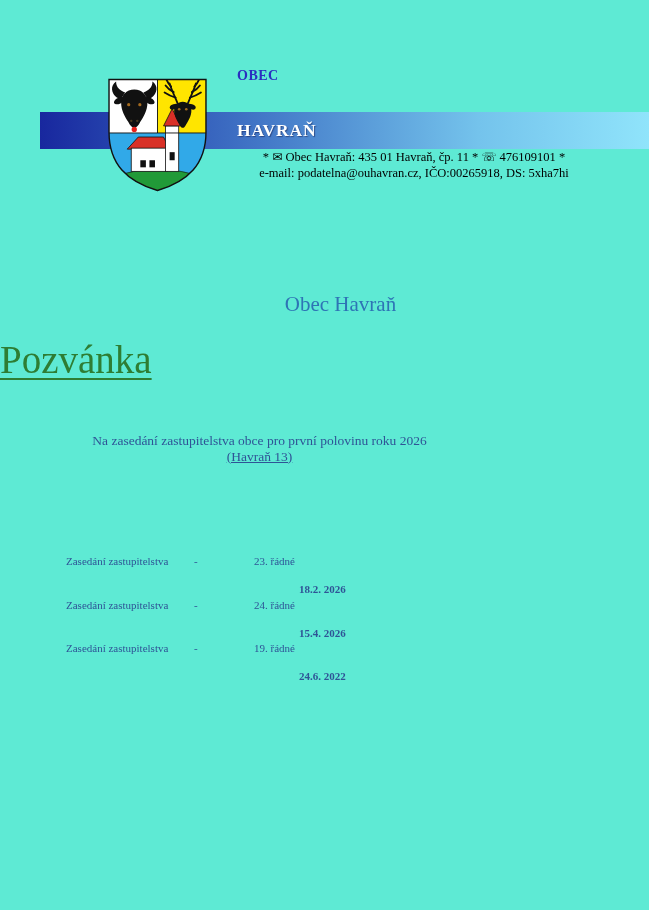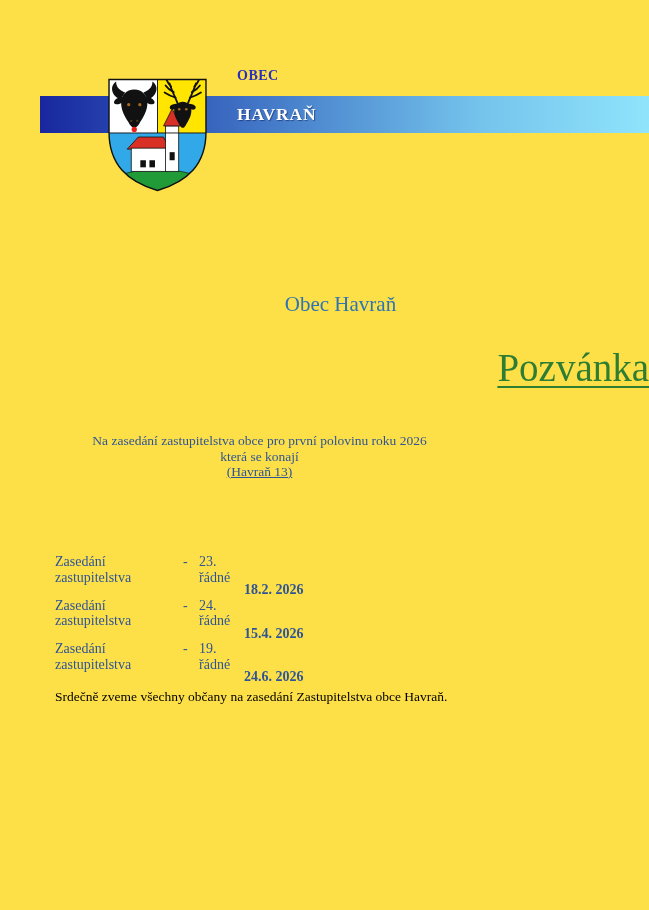--- a/index.html
+++ b/index.html
@@ -1,31 +1,31 @@
 <!DOCTYPE html>
 <html lang="cs"><head>
 <meta charset="utf-8">
 <style>
   html,body{margin:0;padding:0;background:#fff;}
   .page{
     position:relative;
     width:649px;height:910px;
-    background:#fde047;
+    background:#5eead4;
     overflow:hidden;
     font-family:"Liberation Serif","DejaVu Serif",serif;
     color:#000;
   }
   
   .obec-label{
     position:absolute;left:237px;top:68px;
     font-size:14px;font-weight:bold;color:#2b2fc0;
     letter-spacing:.5px;
   }
   .banner{
-    position:absolute;left:40px;top:96px;width:609px;height:37px;
+    position:absolute;left:40px;top:112px;width:609px;height:37px;
     background:linear-gradient(90deg,#18279e 0%,#2b4fb4 18%,#4e8ad0 45%,#74c3ec 72%,#90e4fb 100%);
   }
   .banner-title{
     position:absolute;left:197px;top:0;height:37px;line-height:37px;
     font-size:17.5px;font-weight:bold;color:#ffffff;
     letter-spacing:.8px;
     text-shadow:1px 1px 1px rgba(20,30,80,.55);
   }
   .coat{
     position:absolute;left:107px;top:77px;width:101px;height:116px;
@@ -35,42 +35,42 @@
     font-size:12.5px;line-height:16px;color:#000;
     text-align:center;
   }
   .contact .icon{font-family:"DejaVu Sans",sans-serif;font-size:12px;}
   
   .doc-title{
     position:absolute;left:0;top:292px;width:649px;
     text-align:center;font-size:21px;color:#2e74b5;padding-left:16px;
   }
   .doc-heading{
-    position:absolute;left:0;top:345px;width:649px;
-    text-align:right;font-size:39px;color:#2e7d33;
+    position:absolute;left:0;top:337px;width:649px;
+    text-align:left;font-size:39px;color:#2e7d33;
   }
   .doc-heading span{
     text-decoration:underline;
     text-decoration-thickness:2px;
     text-underline-offset:5px;
   }
   .intro{
     position:absolute;left:0;top:433px;width:519px;
     text-align:center;font-size:13.5px;line-height:15.5px;
     color:#2f5496;
   }
   .intro .underlined{text-decoration:underline;}
   .sessions{
-    position:absolute;left:55px;top:554px;
-    font-size:14px;line-height:15.5px;color:#2f5496;
+    position:absolute;left:66px;top:554px;
+    font-size:11px;line-height:15.5px;color:#2f5496;
   }
   .session-row{display:flex;}
   .s-label{width:128px;}
   .s-dash{width:16px;}
-  .s-ordinal{width:45px;}
+  .s-ordinal{width:45px;margin-left:44px;}
   .s-date{font-weight:bold;margin-top:28px;}
   .closing{
     position:absolute;left:55px;top:689px;
     font-size:13.5px;color:#000;
   }
 </style>
 </head>
 <body>
 
 <div class="page">
@@ -139,49 +139,59 @@
           </g>
         </g>
 
         <line x1="50" y1="2" x2="50" y2="55" stroke="#111" stroke-width="0.9"></line>
         <line x1="2" y1="55" x2="98" y2="55" stroke="#111" stroke-width="0.9"></line>
       </g>
       <path d="M2,2 H98 V54 C98,86 80,103 50,112 C20,103 2,86 2,54 Z" fill="none" stroke="#111" stroke-width="1.4"></path>
     </svg>
   </div>
 
+  <div class="contact">
+    <div>
+      <span>*</span>
+      <span class="icon">✉</span>
+      <span>Obec Havraň: 435 01 Havraň, čp. 11</span>
+      <span>*</span>
+      <span class="icon">☏</span>
+      <span>476109101</span>
+      <span>*</span>
+    </div>
+    <div>e-mail: podatelna@ouhavran.cz, IČO:00265918, DS: 5xha7hi</div>
+  </div>
 
   <div class="doc-title">Obec Havraň</div>
 
   <div class="doc-heading">
     <span>Pozvánka</span>
   </div>
 
   <div class="intro">
     <div class="intro-line">Na zasedání zastupitelstva obce pro první polovinu roku 2026</div>
-    <div class="intro-line">která se konají</div>
     <div class="intro-line underlined">(Havraň 13)</div>
   </div>
 
   <div class="sessions">
     <div class="session-row">
       <span class="s-label">Zasedání zastupitelstva</span>
       <span class="s-dash">-</span>
       <span class="s-ordinal">23. řádné</span>
       <span class="s-date">18.2. 2026</span>
     </div>
     <div class="session-row">
       <span class="s-label">Zasedání zastupitelstva</span>
       <span class="s-dash">-</span>
       <span class="s-ordinal">24. řádné</span>
       <span class="s-date">15.4. 2026</span>
     </div>
     <div class="session-row">
       <span class="s-label">Zasedání zastupitelstva</span>
       <span class="s-dash">-</span>
       <span class="s-ordinal">19. řádné</span>
-      <span class="s-date">24.6. 2026</span>
+      <span class="s-date">24.6. 2022</span>
     </div>
   </div>
 
-  <div class="closing">Srdečně zveme všechny občany na zasedání Zastupitelstva obce Havraň.</div>
 
 </div>
 
 </body></html>

